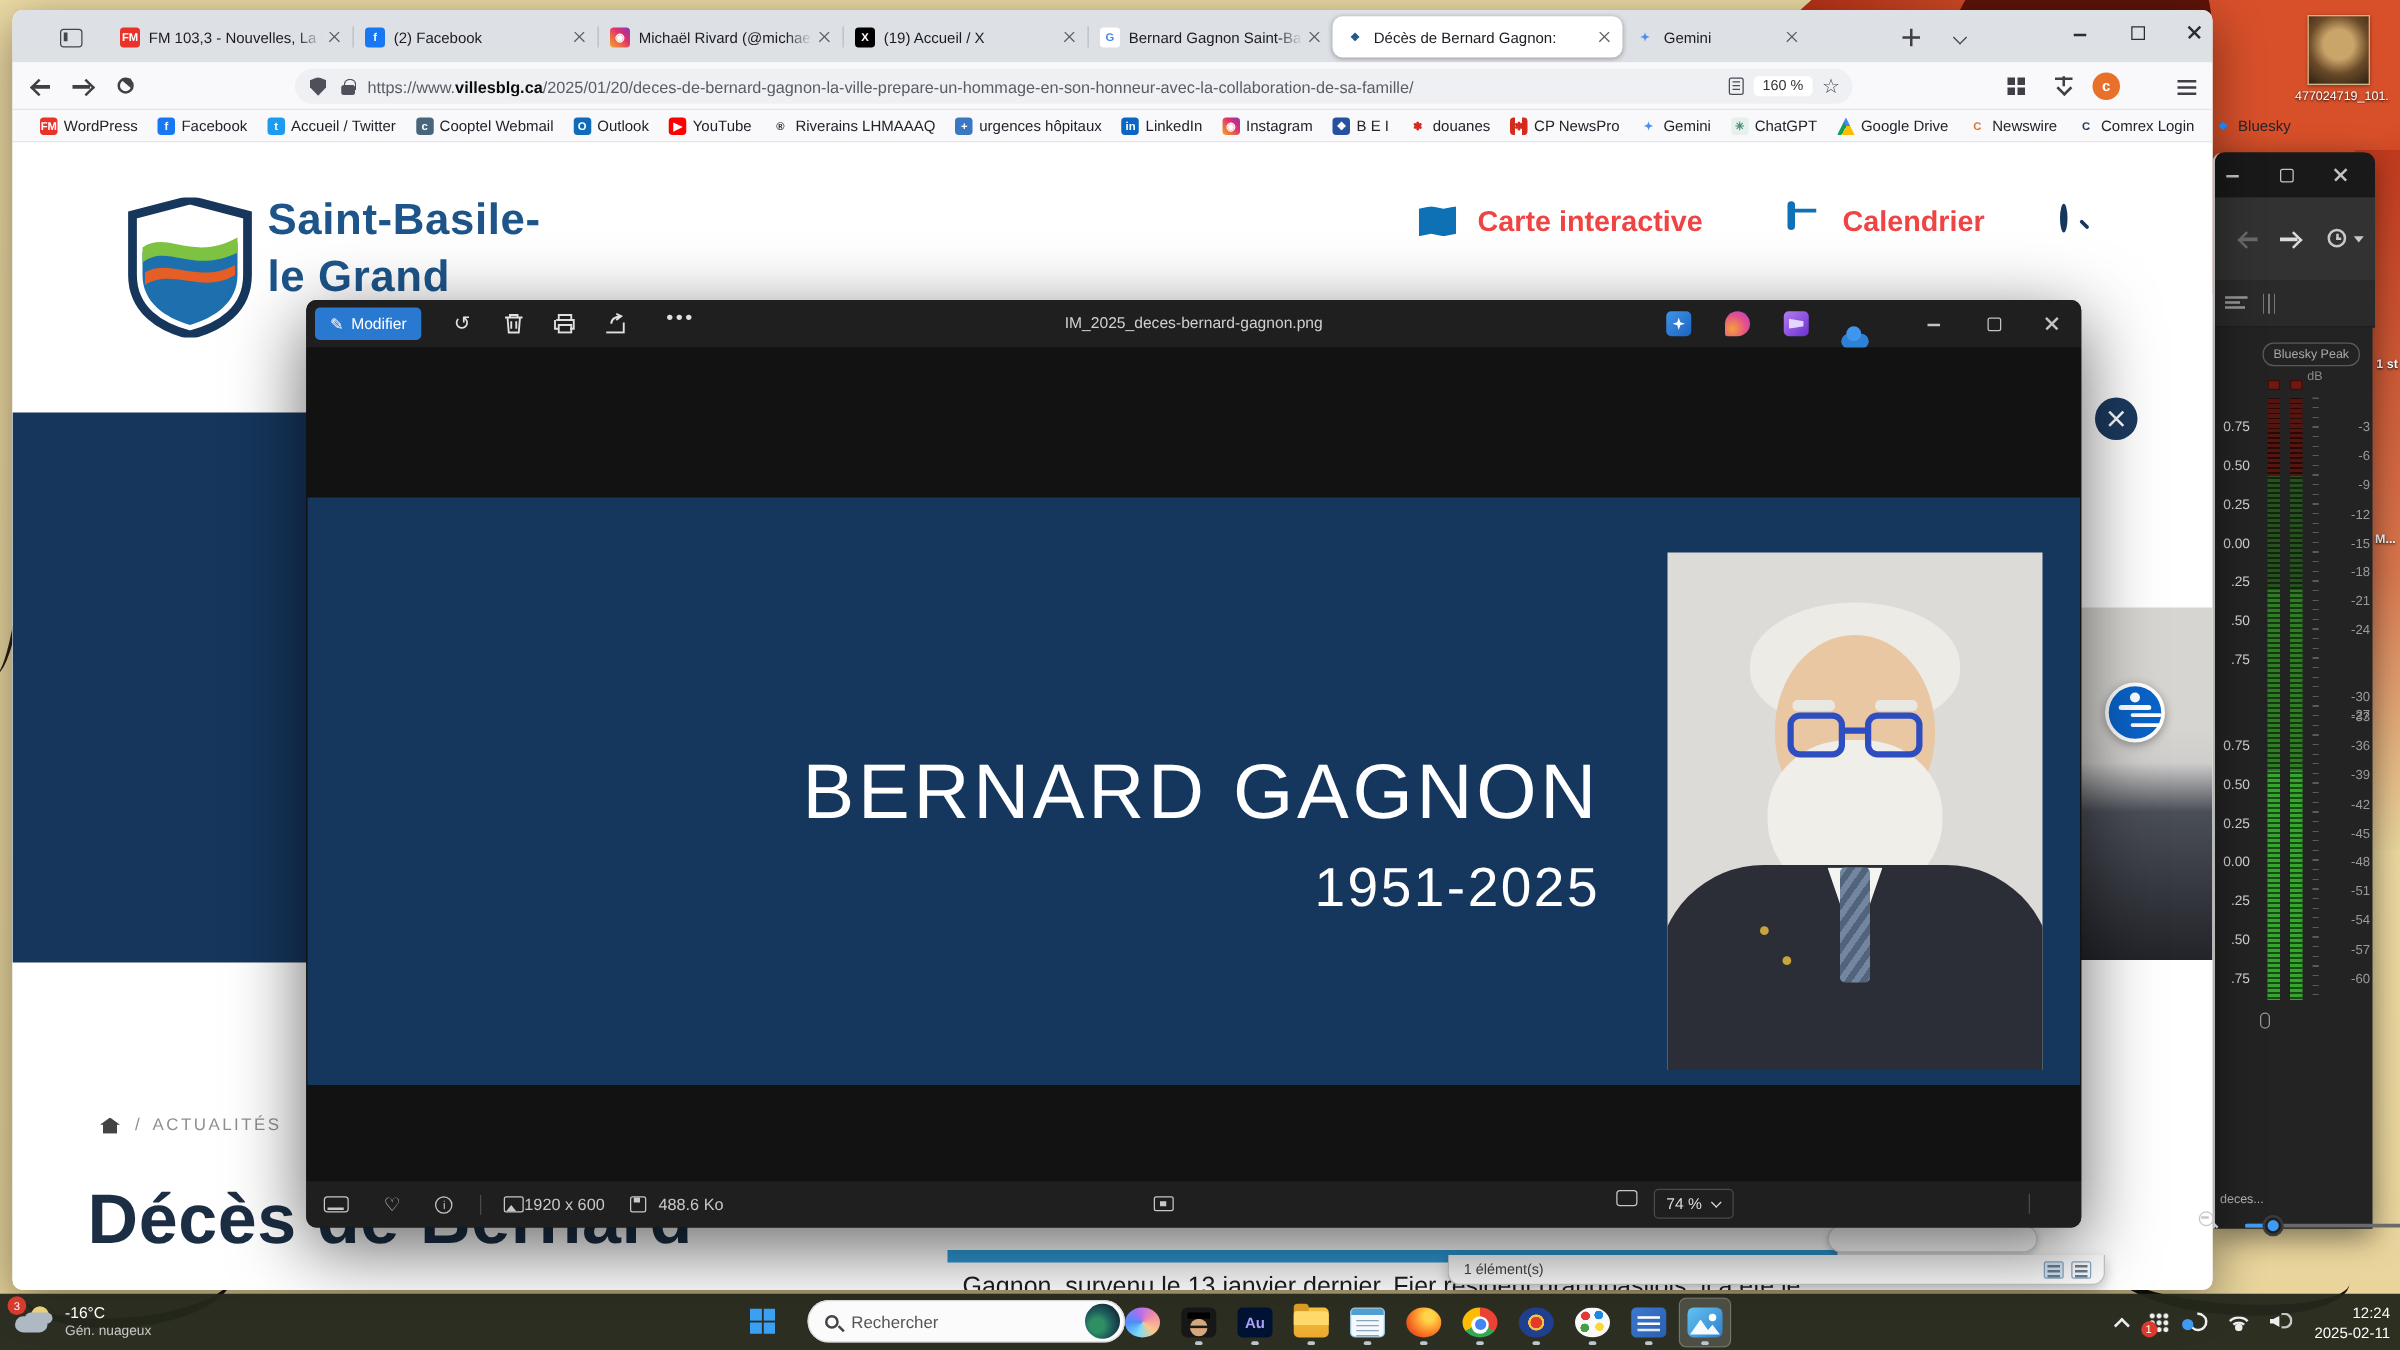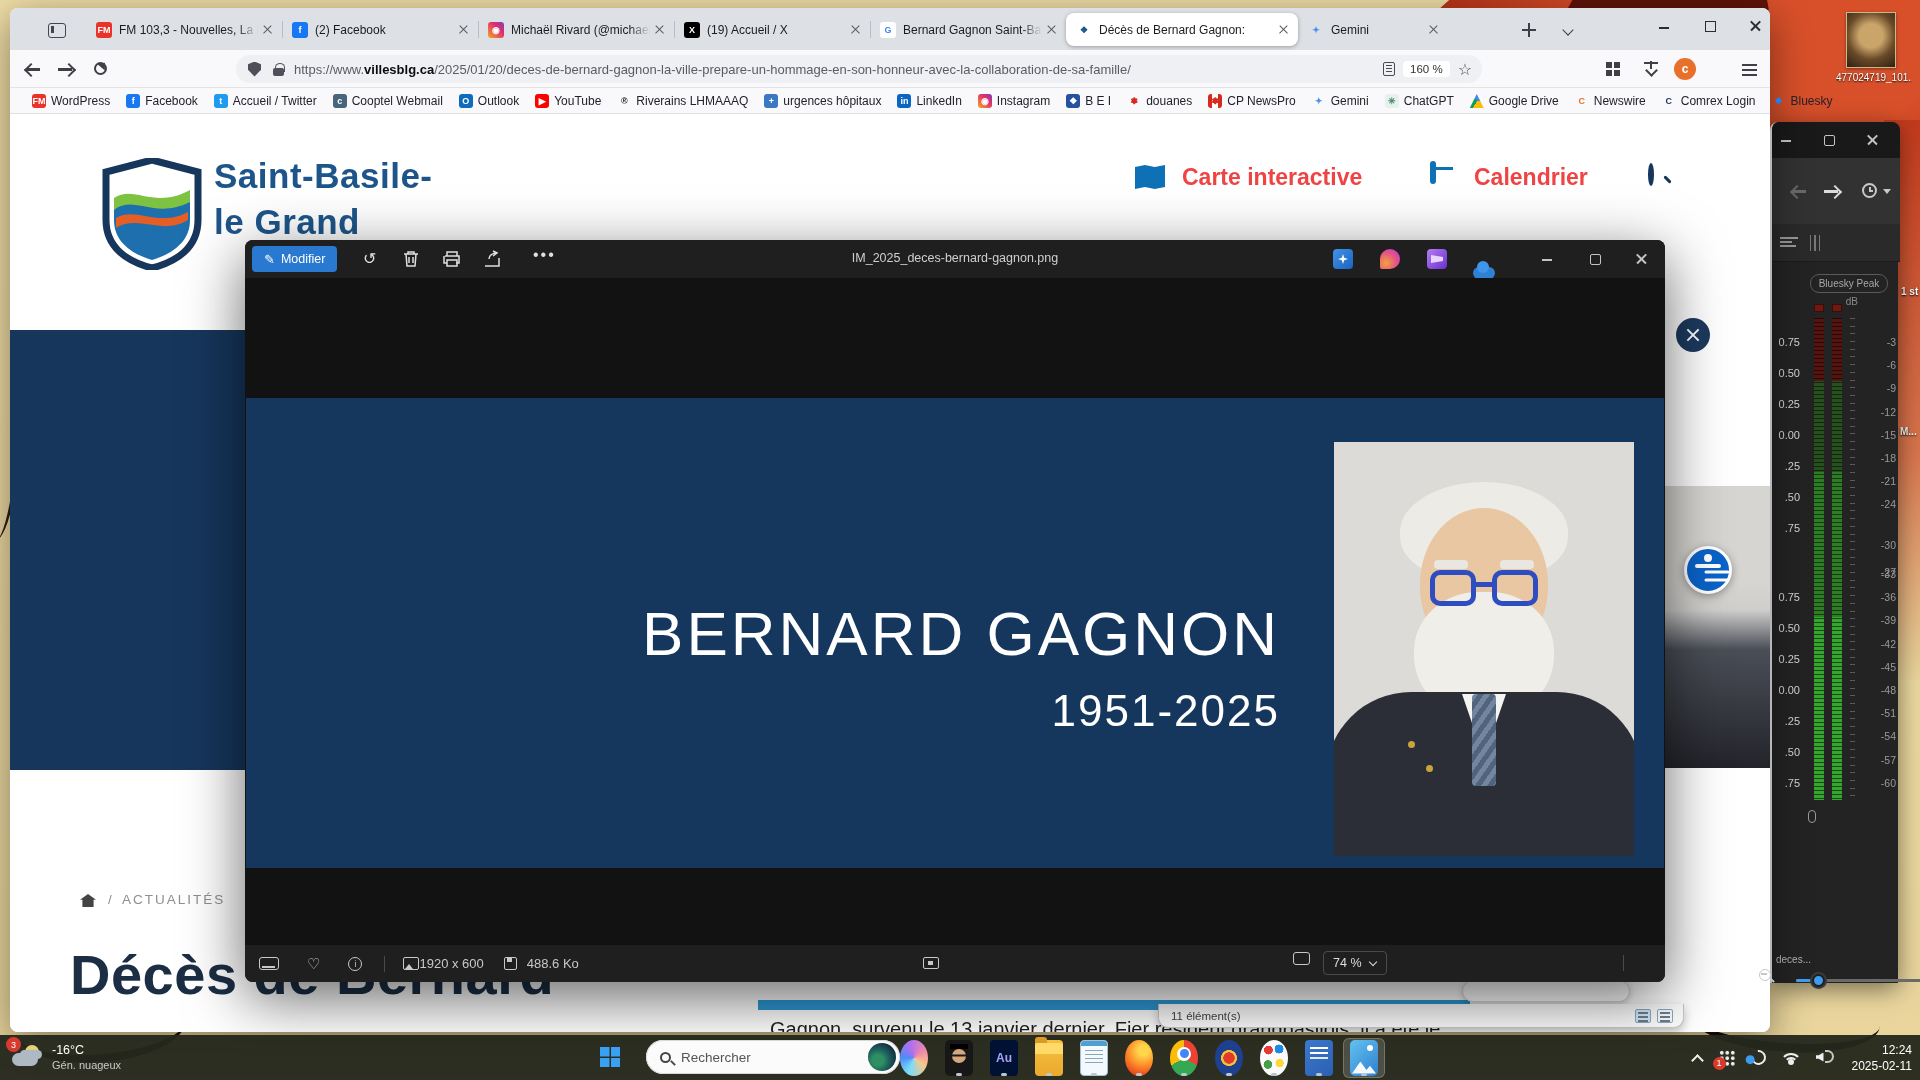--- a/index.html
+++ b/index.html
@@ -222,21 +222,21 @@
     linear-gradient(#3aa0f3,#3aa0f3) 10.5px 10.5px/9.5px 9.5px no-repeat;}
   .search-pill{left:646px;top:5px;width:254px;height:34px;background:#fbfbfb;border-radius:17px;display:flex;align-items:center;padding:0 4px 0 14px;box-shadow:inset 0 0 0 1px #d8d8d8;}
   .search-mag{width:11px;height:11px;border:2px solid #444;border-radius:50%;position:relative;}
   .search-mag::after{content:'';position:absolute;left:8px;top:8px;width:6px;height:2px;background:#444;transform:rotate(45deg);}
   .search-txt{flex:1;color:#555;font-size:13.5px;margin-left:10px;}
   .search-thumb{width:28px;height:28px;border-radius:50%;background:radial-gradient(circle at 35% 62%,#2e8f62 0 22%,#1f5f5f 45%,#12303c 75%,#0d2430);}
   .taskbar-apps{left:893px;top:2px;height:41px;display:flex;gap:3px;align-items:center;}
   .appslot{width:42px;height:40px;border-radius:6px;position:relative;display:flex;align-items:center;justify-content:center;}
   .appslot.active{background:rgba(255,255,255,.16);box-shadow:inset 0 0 0 1px rgba(255,255,255,.22);}
   .rundot{position:absolute;left:50%;bottom:1.5px;transform:translateX(-50%);width:6px;height:3px;border-radius:2px;background:#b9c7cf;}
-  .appicon{width:28px;height:36px;position:relative;flex:none;}
+  .appicon{width:28px;height:24px;position:relative;flex:none;}
   .ic-copilot{border-radius:50%;background:conic-gradient(from 200deg,#7bdcfa,#4c8df6,#b06ef0,#f08ca8,#f8c88a,#7bdcfa);}
   .ic-media-face{border-radius:5px;background:#171717;}
   .ic-media-face::before{content:'';position:absolute;left:7px;top:9px;width:14px;height:14px;border-radius:50%;background:#d7a77c;}
   .ic-media-face::after{content:'';position:absolute;left:5px;top:4px;width:18px;height:5px;background:#000;box-shadow:0 9px 0 -1.5px #1a1a1a;}
   .ic-audition{border-radius:4px;background:#001233;color:#a9a1f5;font-size:12px;font-weight:bold;display:flex;align-items:center;justify-content:center;}
   .ic-explorer{background:linear-gradient(#f6c13d,#eaa92f);border-radius:4px;}
   .ic-explorer::before{content:'';position:absolute;left:0;top:-3px;width:12px;height:6px;background:#d99a26;border-radius:3px 3px 0 0;}
   .ic-explorer::after{content:'';position:absolute;left:0;top:3px;width:28px;height:11px;background:#ffd96a;border-radius:3px 3px 0 0;}
   .ic-notepad{background:#f4f9fd;border-radius:4px;border:1px solid #9fc0d8;}
   .ic-notepad::before{content:'';position:absolute;left:0;top:0;width:26px;height:5px;background:#4f9fd0;border-radius:3px 3px 0 0;}
@@ -323,21 +323,21 @@
     <div class="abs" style="left:84px;top:0;width:40px;height:861px;">
         <div class="db-label" style="top: 214px;">-3</div>
         <div class="db-label" style="top: 237.2px;">-6</div>
         <div class="db-label" style="top: 260.4px;">-9</div>
         <div class="db-label" style="top: 283.6px;">-12</div>
         <div class="db-label" style="top: 306.8px;">-15</div>
         <div class="db-label" style="top: 330px;">-18</div>
         <div class="db-label" style="top: 353.2px;">-21</div>
         <div class="db-label" style="top: 376.4px;">-24</div>
         <div class="db-label" style="top: 399.6px; margin-top: 44px;">-27</div>
-        <div class="db-label" style="top: 417px;">-30</div>
+        <div class="db-label" style="top: 430px;">-30</div>
         <div class="db-label" style="top: 446px;">-33</div>
         <div class="db-label" style="top: 469.2px;">-36</div>
         <div class="db-label" style="top: 492.4px;">-39</div>
         <div class="db-label" style="top: 515.6px;">-42</div>
         <div class="db-label" style="top: 538.8px;">-45</div>
         <div class="db-label" style="top: 562px;">-48</div>
         <div class="db-label" style="top: 585.2px;">-51</div>
         <div class="db-label" style="top: 608.4px;">-54</div>
         <div class="db-label" style="top: 631.6px;">-57</div>
         <div class="db-label" style="top: 654.8px;">-60</div>
@@ -360,21 +360,21 @@
         <div class="amp-label" style="top: 624px;">.50</div>
         <div class="amp-label" style="top: 655px;">.75</div>
       </div>
     <span class="abs mini-ic" style="left:36px;top:688px;width:8px;height:13px;border:1.6px solid #9a9a9a;border-radius:4px;"></span>
     <span class="abs vol-ic" style="left:66px;top:691px;background:#9a9a9a;"></span>
     <div class="abs aud-file" style="left:4px;top:832px;">deces...</div>
   </div>
 
   <div id="popup-fragment" class="abs"></div>
   <div id="explorer-bar" class="abs flexrow">
-    <span style="margin-left:12px;">11 élément(s)</span>
+    <span style="margin-left:12px;">1 élément(s)</span>
     <span class="view-ic sel" style="margin-left:auto;">
         <span></span>
         <span></span>
         <span></span>
       </span>
     <span class="view-ic" style="margin:0 10px 0 6px;">
         <span></span>
         <span></span>
         <span></span>
       </span>

